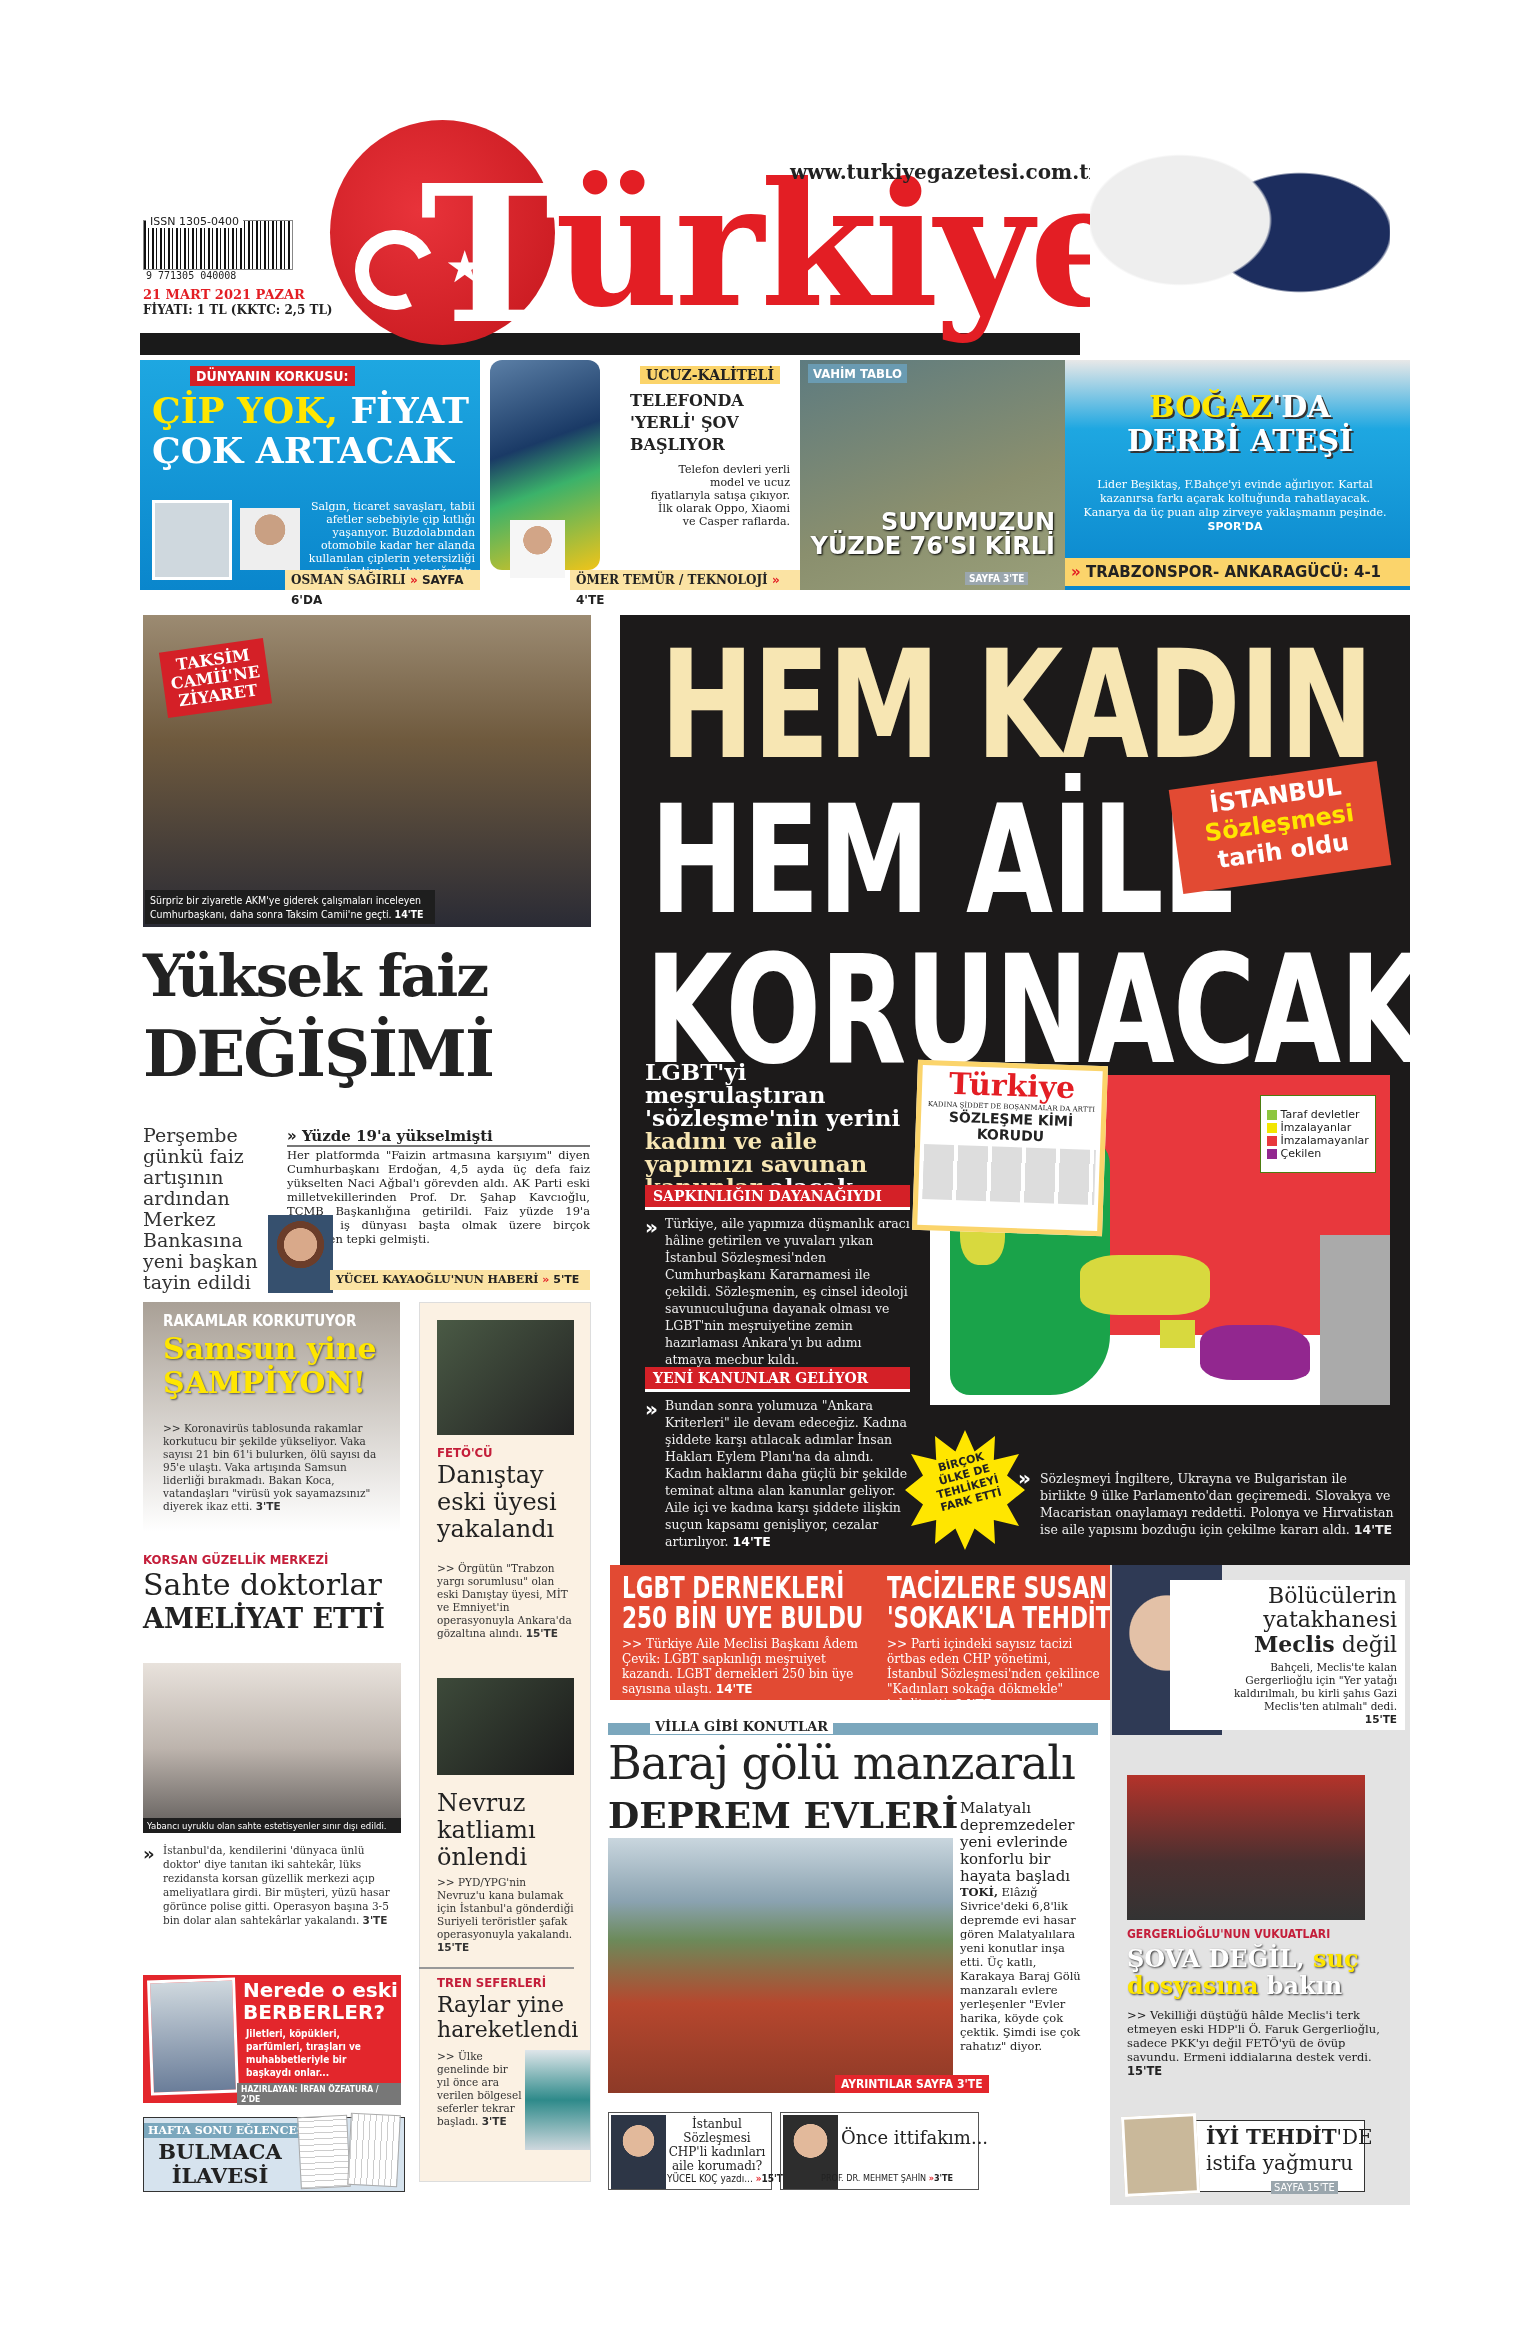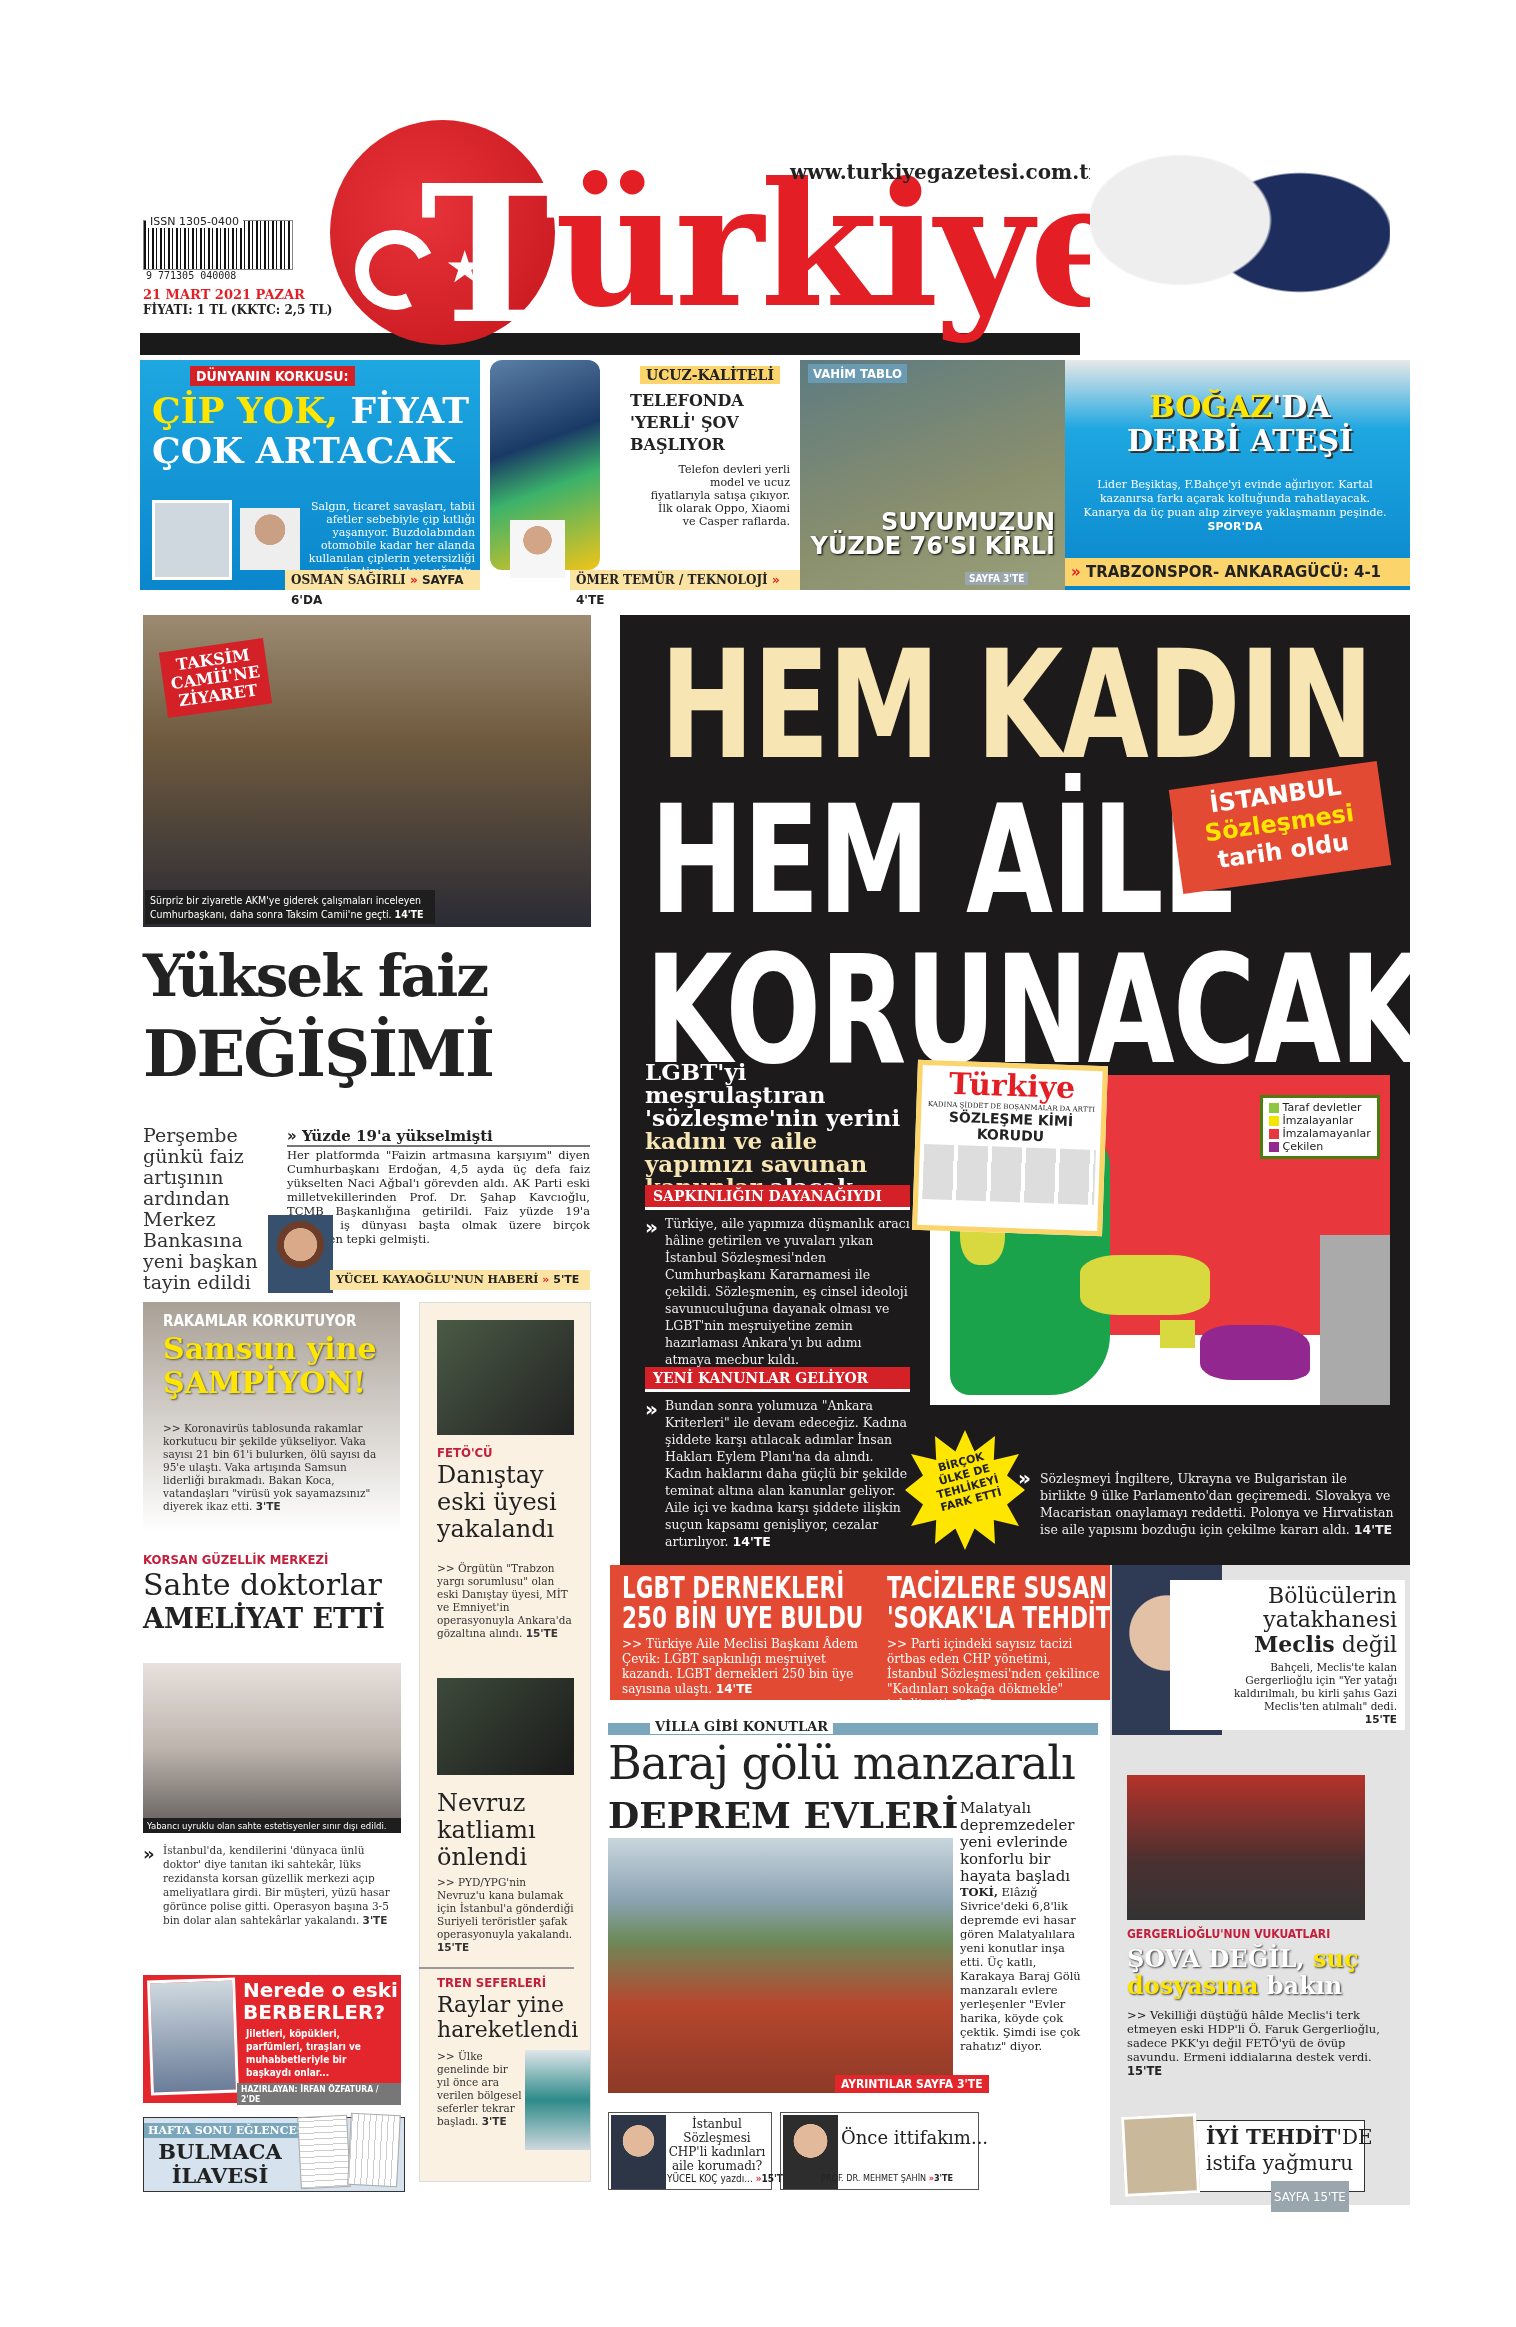--- a/index.html
+++ b/index.html
@@ -160,21 +160,21 @@
 </div>
 
 <div class="abs" id="map">
   <div class="abs" style="left:120px;top:0;width:340px;height:260px;background:#e8383d;border-radius:0 0 0 60px"></div>
   <div class="abs" style="left:20px;top:60px;width:160px;height:260px;background:#1aa34a;border-radius:40px 30px 60px 20px"></div>
   <div class="abs" style="left:30px;top:120px;width:45px;height:70px;background:#d8d93e;border-radius:40%"></div>
   <div class="abs" style="left:150px;top:180px;width:130px;height:60px;background:#d8d93e;border-radius:30%"></div>
   <div class="abs" style="left:270px;top:250px;width:110px;height:55px;background:#92278f;border-radius:30% 40% 20% 30%"></div>
   <div class="abs" style="left:230px;top:245px;width:35px;height:28px;background:#d8d93e"></div>
   <div class="abs" style="left:390px;top:160px;width:70px;height:170px;background:#aaa"></div>
-  <div class="abs" style="left:330px;top:20px;background:#fff;padding:3px 6px;font-family:'DejaVu Sans',sans-serif;font-size:11px;line-height:13px;border:3px solid #4d7c0f">
+  <div class="abs" style="left:330px;top:20px;background:#fff;padding:12px 6px;font-family:'DejaVu Sans',sans-serif;font-size:11px;line-height:13px;border:1px solid #4d7c0f">
     <div><span style="display:inline-block;width:10px;height:10px;background:#8dc63f;vertical-align:middle"></span> <span>Taraf devletler</span></div>
     <div><span style="display:inline-block;width:10px;height:10px;background:#f2e600;vertical-align:middle"></span> <span>İmzalayanlar</span></div>
     <div><span style="display:inline-block;width:10px;height:10px;background:#e8383d;vertical-align:middle"></span> <span>İmzalamayanlar</span></div>
     <div><span style="display:inline-block;width:10px;height:10px;background:#92278f;vertical-align:middle"></span> <span>Çekilen</span></div>
   </div>
 </div>
 
 <div class="abs" style="left:915px;top:1063px;width:190px;height:170px;background:#fff;border:5px solid #fbd46b;transform:rotate(2deg)">
   <div class="slab" style="color:#e31e24;font-size:30px;text-align:center">Türkiye</div>
   <div class="serif" style="font-size:7px;text-align:center">KADINA ŞİDDET DE BOŞANMALAR DA ARTTI</div>
@@ -210,21 +210,21 @@
 <div class="abs cond" style="left:1127px;top:1927px;color:#c41e3a;font-weight:bold;font-size:12px">GERGERLİOĞLU'NUN VUKUATLARI</div>
 <div class="abs slab" style="left:1127px;top:1945px;width:260px;font-size:24px;line-height:27px;color:#fff;text-shadow:1px 1px 2px #333">
   <span>ŞOVA DEĞİL, </span><span style="color:#ffe600">suç</span><br>
   <span style="color:#ffe600">dosyasına</span><span> bakın</span>
 </div>
 <div class="abs serif" style="left:1127px;top:2008px;width:260px;font-size:11.5px;line-height:14px"><span>&gt;&gt; Vekilliği düştüğü hâlde Meclis'i terk etmeyen eski HDP'li Ö. Faruk Gergerlioğlu, sadece PKK'yı değil FETÖ'yü de övüp savundu. Ermeni iddialarına destek verdi.</span> <span class="ref">15'TE</span></div>
 <div class="abs" style="left:1130px;top:2120px;width:235px;height:72px;background:#fff;border:1px solid #333">
   <div class="abs" style="left:-8px;top:-6px;width:75px;height:80px;background:#c9b89a;border:3px solid #fff;transform:rotate(-3deg)"></div>
   <div class="abs slab" style="left:75px;top:4px;font-size:20px;white-space:nowrap"><span>İYİ TEHDİT</span><span class="thin">'DE</span></div>
   <div class="abs thin" style="left:75px;top:30px;font-size:20px;white-space:nowrap">istifa yağmuru</div>
-  <div class="abs cond" style="left:140px;top:60px;background:#9aa6ad;color:#fff;font-size:13px;padding:8px 3px">SAYFA 15'TE</div>
+  <div class="abs cond" style="left:140px;top:60px;background:#9aa6ad;color:#fff;font-size:11px;padding:0 3px">SAYFA 15'TE</div>
 </div>
 
 <div class="abs" style="left:608px;top:1723px;width:490px;height:12px;background:#7ba7bd"></div>
 <div class="abs slab" style="left:650px;top:1719px;background:#fff;padding:0 5px;font-size:13px">VİLLA GİBİ KONUTLAR</div>
 <div class="abs thin" style="left:608px;top:1738px;font-size:46px;line-height:50px;letter-spacing:-1px;white-space:nowrap">Baraj gölü manzaralı</div>
 <div class="abs slab" style="left:608px;top:1795px;font-size:36px;line-height:40px;white-space:nowrap">DEPREM EVLERİ</div>
 <div class="abs thin" style="left:960px;top:1800px;width:130px;font-size:15px;line-height:17px">Malatyalı depremzedeler yeni evlerinde konforlu bir hayata başladı</div>
 <div class="abs serif" style="left:960px;top:1885px;width:130px;font-size:11.5px;line-height:14px"><b>TOKİ,</b><span> Elâzığ Sivrice'deki 6,8'lik depremde evi hasar gören Malatyalılara yeni konutlar inşa etti. Üç katlı, Karakaya Baraj Gölü manzaralı evlere yerleşenler "Evler harika, köyde çok çektik. Şimdi ise çok rahatız" diyor.</span></div>
 <div class="abs" style="left:608px;top:1838px;width:345px;height:255px;background:linear-gradient(180deg,#c9d6de 0,#8aa2b0 25%,#6c8a5a 40%,#b6472e 65%,#8d3a27 100%)"></div>
 <div class="abs cond" style="left:835px;top:2075px;background:#e3262c;color:#fff;font-weight:bold;font-size:12px;padding:2px 6px">AYRINTILAR SAYFA 3'TE</div>

